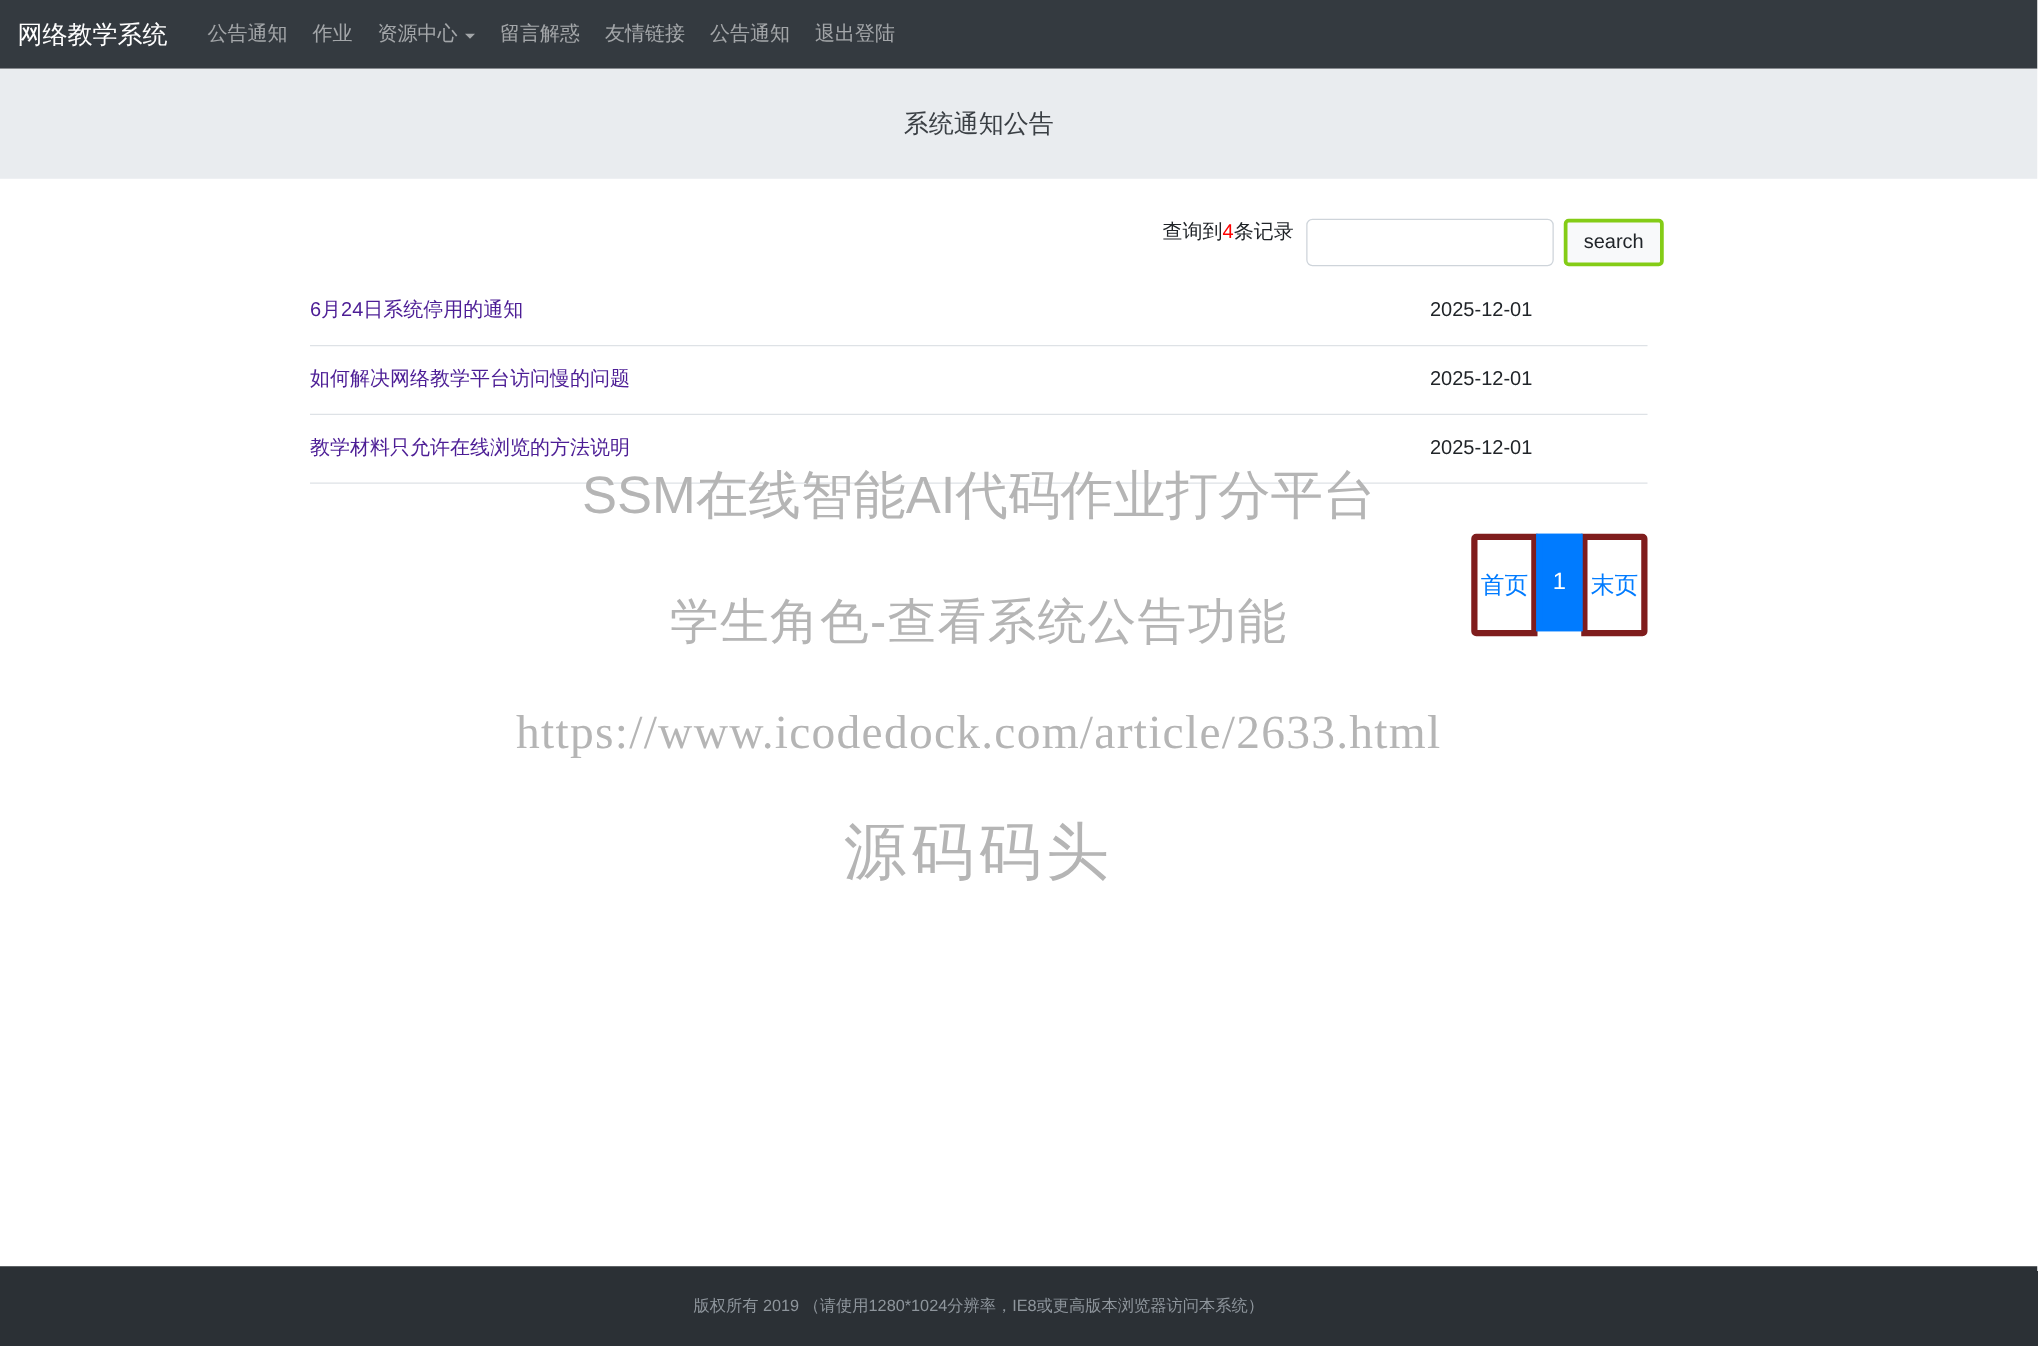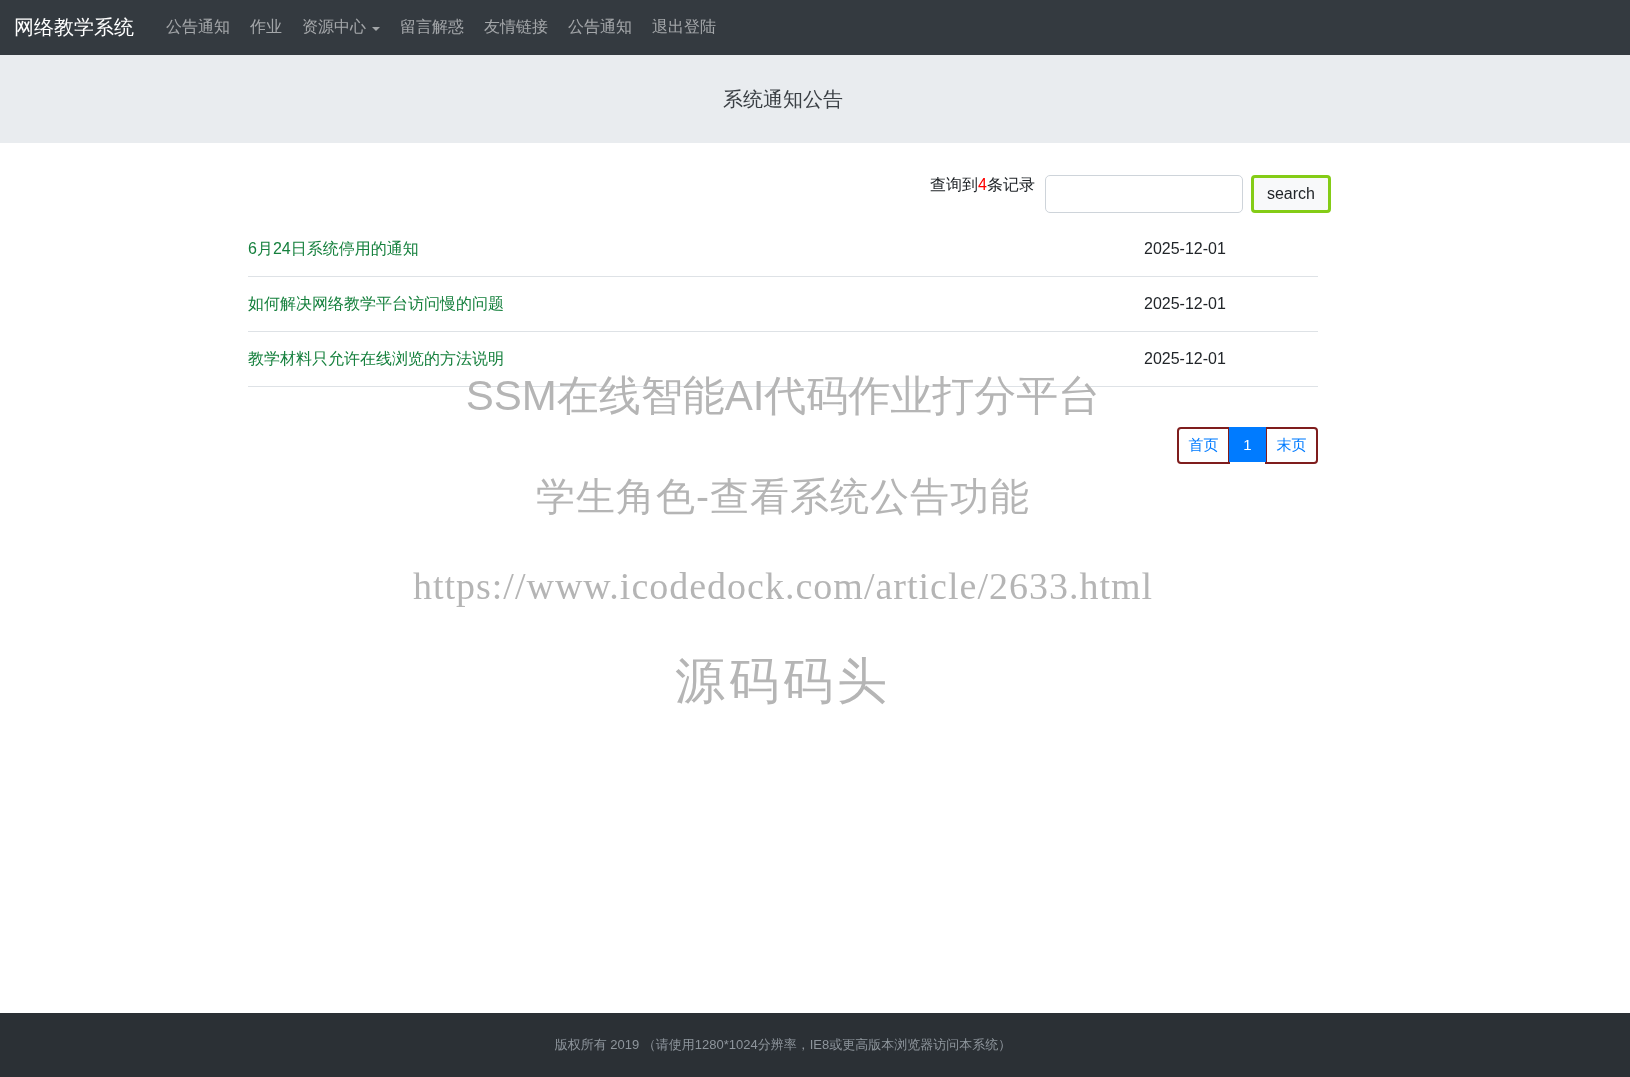--- a/index.html
+++ b/index.html
@@ -69,29 +69,29 @@
     font-family:"Liberation Sans", sans-serif;
   }
 
   
   .announcement-table { width:100%; border-collapse:collapse; }
   .announcement-table td {
     border-bottom:1px solid #dee2e6;
     padding:15px 0;
     font-size:16px; line-height:24px;
   }
-  .title-cell a { color:#15803d; text-decoration:none; cursor:pointer; }
+  .title-cell a { color:#4c1d95; text-decoration:none; cursor:pointer; }
   .date-cell { width:174px; color:#212529; }
 
   
   .pagination { display:flex; justify-content:flex-end; margin-top:40px; list-style:none; }
   .page-item {
-    display:block; text-align:center; padding:7px 0; width:53px;
-    border:2px solid #7f1d1d; background:#fff; color:#007bff;
-    font-size:15px; text-decoration:none; margin-left:-1px; cursor:pointer;
+    display:block; text-align:center; padding:23px 0; width:53px;
+    border:5px solid #7f1d1d; background:#fff; color:#007bff;
+    font-size:19px; text-decoration:none; margin-left:-1px; cursor:pointer;
   }
   .page-item.first { border-radius:4px 0 0 4px; margin-left:0; }
   .page-item.last  { border-radius:0 4px 4px 0; }
   .page-item.num   { width:37px; }
   .page-item.active{ background:#007bff; border-color:#007bff; color:#fff; position:relative; z-index:2; }
 
   
   .watermark {
     position:absolute; left:783px; transform:translateX(-50%);
     color:#b5b5b5; white-space:nowrap; z-index:5;

